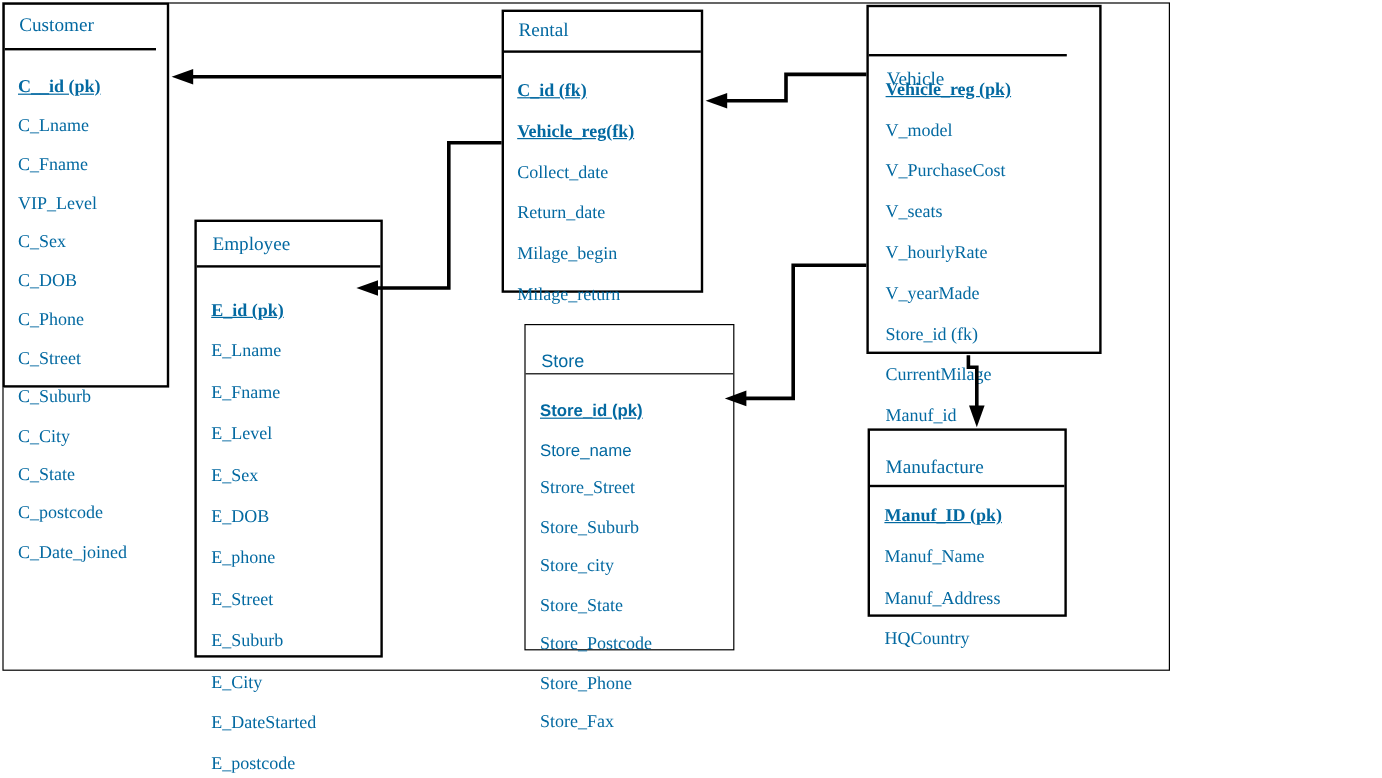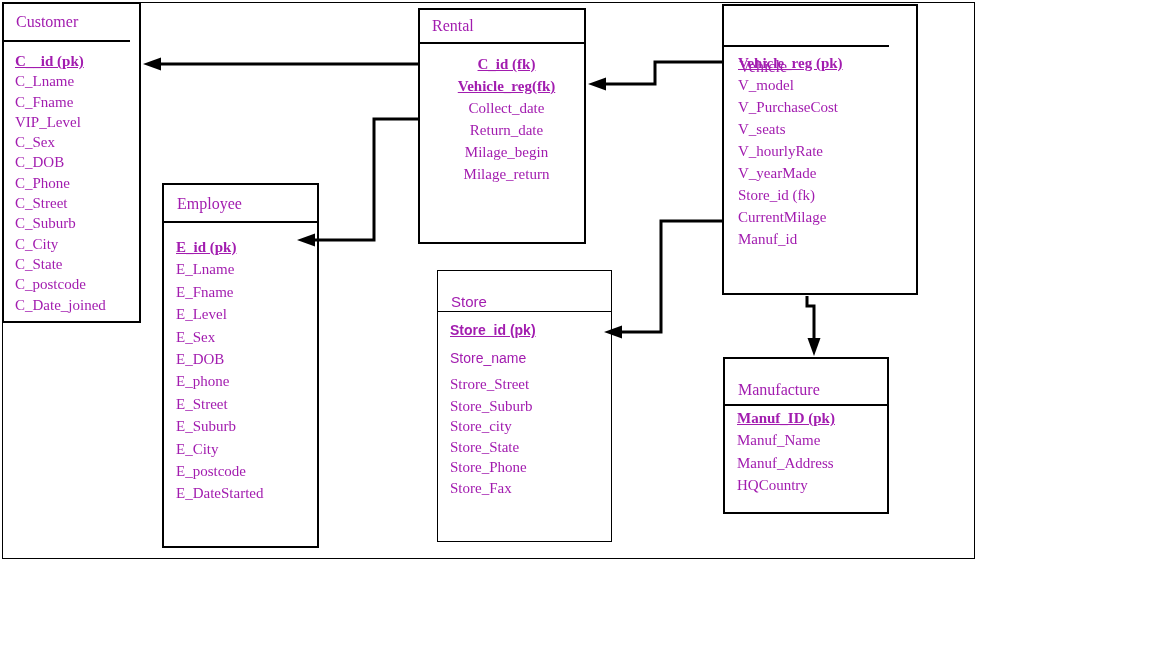--- a/index.html
+++ b/index.html
@@ -1,42 +1,42 @@
 <!DOCTYPE html>
 <html><head>
 <meta charset="utf-8">
 <style>
   html, body { margin:0; padding:0; background:#fff; }
   .canvas {
     position:relative; width:1152px; height:648px; background:#ffffff;
-    font-family:"Liberation Serif", serif; color:#a21caf; overflow:hidden;
+    font-family:"Liberation Serif", serif; color:#0369a1; overflow:hidden;
   }
   .outer-frame {
     position:absolute; left:2px; top:2px; width:971px; height:555px;
     border:1px solid #000;
   }
   .entity {
     position:absolute; background:#fff; border:2px solid #000; box-sizing:border-box;
   }
   .etitle { position:absolute; font-size:16px; white-space:nowrap; }
   .erule  { position:absolute; height:0; border-top:2px solid #000; }
   .rows   { position:absolute; right:2px; }
-  .row    { font-size:15px; white-space:nowrap; }
+  .row    { font-size:15px; white-space:nowrap;margin-top:12px; }
   .key    { font-weight:bold; text-decoration:underline; }
   .sans   { font-family:"Liberation Sans", sans-serif; font-size:14px; }
 
   
   #customer { left:2px; top:2px; width:139px; height:321px; }
   #customer .etitle { left:12px; top:9px; }
   #customer .erule  { left:0; top:36px; width:126px; }
   #customer .rows   { left:11px; top:47px; }
   #customer .row    { line-height:20.3px; }
 
   
-  #rental { left:418px; top:8px; width:168px; height:236px;text-align:center; }
+  #rental { left:418px; top:8px; width:168px; height:236px; }
   #rental .etitle { left:12px; top:7px; }
   #rental .erule  { left:0; right:0; top:32px; width:auto; }
   #rental .rows   { left:11px; top:43px; }
   #rental .row    { line-height:22px; }
 
   
   #employee { left:162px; top:183px; width:157px; height:365px; }
   #employee .etitle { left:13px; top:10px; }
   #employee .erule  { left:0; right:0; top:36px; width:auto; }
   #employee .rows   { left:12px; top:51px; }
@@ -118,22 +118,22 @@
       <div class="row key">E_id (pk)</div>
       <div class="row">E_Lname</div>
       <div class="row">E_Fname</div>
       <div class="row">E_Level</div>
       <div class="row">E_Sex</div>
       <div class="row">E_DOB</div>
       <div class="row">E_phone</div>
       <div class="row">E_Street</div>
       <div class="row">E_Suburb</div>
       <div class="row">E_City</div>
+      <div class="row">E_DateStarted</div>
       <div class="row">E_postcode</div>
-      <div class="row">E_DateStarted</div>
     </div>
   </div>
 
   <div class="entity" id="vehicle">
     <div class="etitle">Vehicle</div>
     <div class="erule"></div>
     <div class="rows">
       <div class="row key">Vehicle_reg (pk)</div>
       <div class="row">V_model</div>
       <div class="row">V_PurchaseCost</div>
@@ -149,20 +149,21 @@
   <div class="entity" id="store">
     <div class="etitle">Store</div>
     <div class="erule"></div>
     <div class="rows">
       <div class="row key sans">Store_id (pk)</div>
       <div class="row sans">Store_name</div>
       <div class="row">Strore_Street</div>
       <div class="row">Store_Suburb</div>
       <div class="row">Store_city</div>
       <div class="row">Store_State</div>
+      <div class="row">Store_Postcode</div>
       <div class="row">Store_Phone</div>
       <div class="row">Store_Fax</div>
     </div>
   </div>
 
   <div class="entity" id="manufacture">
     <div class="etitle">Manufacture</div>
     <div class="erule"></div>
     <div class="rows">
       <div class="row key">Manuf_ID (pk)</div>

